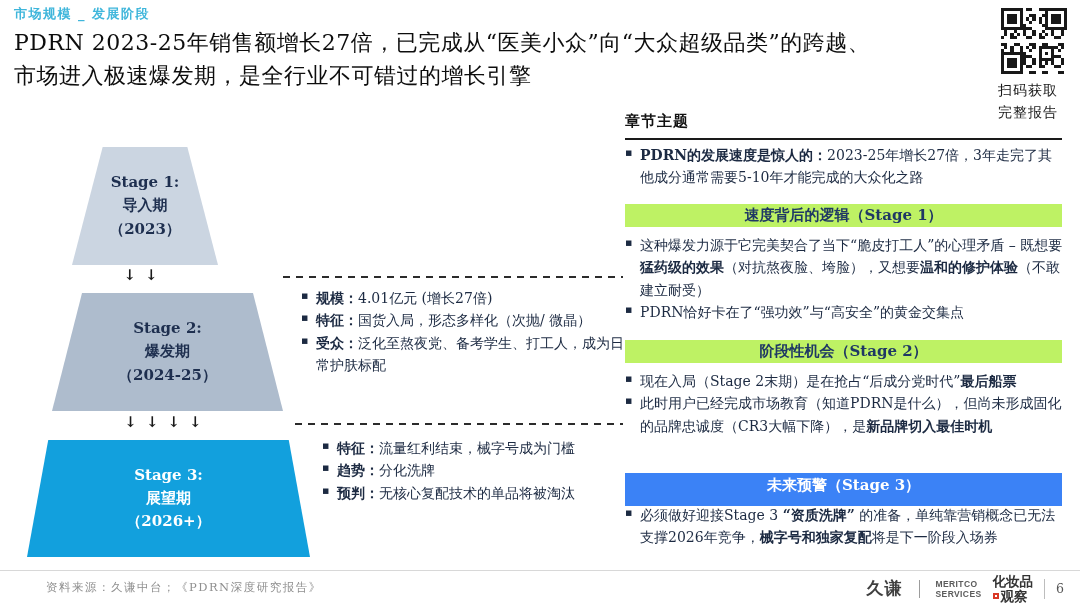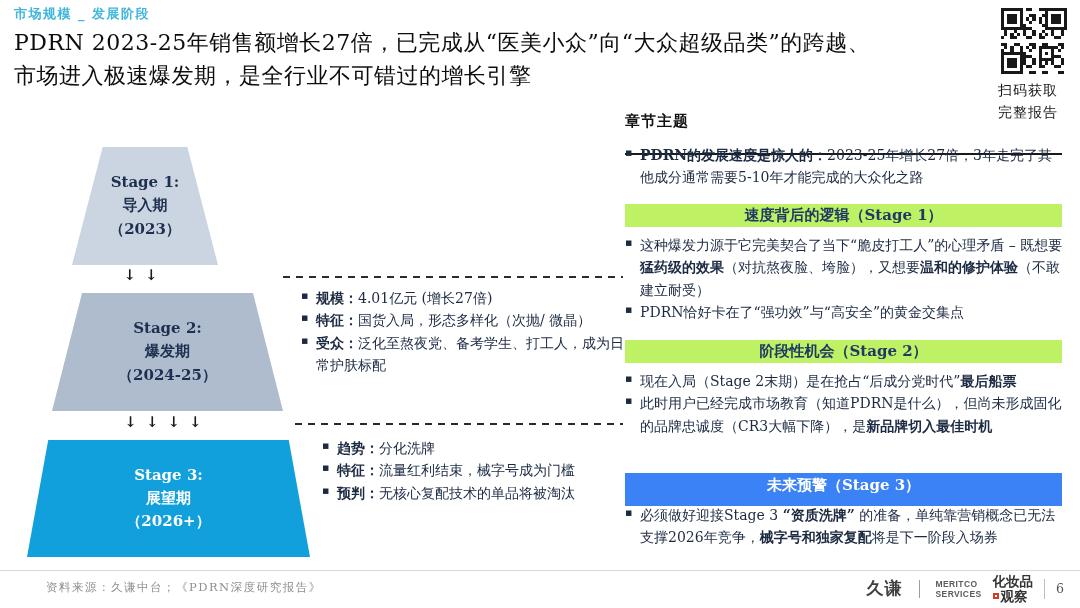--- a/index.html
+++ b/index.html
@@ -35,21 +35,21 @@
   .block2 { left:301px; top:287px; width:325px; }
   .block3 { left:322px; top:437px; width:300px; }
   .lbl { font-weight:bold; }
   .b { font-weight:bold; }
 
   .dashed { height:2px; background:repeating-linear-gradient(90deg,#2b2b2b 0 7px,transparent 7px 13px); }
   .dashed1 { left:283px; top:276px; width:340px; }
   .dashed2 { left:295px; top:423px; width:328px; }
 
   .rcol-heading { left:625px; top:112px; width:437px; font-size:15px; font-weight:bold; color:#111;
-                  padding-bottom:22px; border-bottom:2px solid #1a1a1a; letter-spacing:1px; }
+                  padding-bottom:7px; border-bottom:2px solid #1a1a1a; letter-spacing:1px; }
   .intro { left:625px; top:144px; width:437px; }
   .banner { left:625px; width:437px; height:23px; line-height:23px; text-align:center;
             font-size:15px; font-weight:bold; }
   .banner.gray { background:#bef264; color:#1f3864; }
   .banner.cyan { background:#3b82f6; color:#ffffff; height:33px; line-height:25px; }
   .banner1 { top:204px; }
   .banner2 { top:340px; }
   .banner3 { top:473px; }
   .sec1 { left:625px; top:234px; width:440px; }
   .sec2 { left:625px; top:370px; width:440px; }
@@ -316,22 +316,22 @@
   </div>
 
   <div class="abs dashed dashed1"></div>
   <ul class="abs notes block2">
     <li><span class="lbl">规模：</span><span>4.01亿元 (增长27倍)</span></li>
     <li><span class="lbl">特征：</span><span>国货入局，形态多样化（次抛/ 微晶）</span></li>
     <li><span class="lbl">受众：</span><span>泛化至熬夜党、备考学生、打工人，成为日常护肤标配</span></li>
   </ul>
   <div class="abs dashed dashed2"></div>
   <ul class="abs notes block3">
+    <li><span class="lbl">特征：</span><span>流量红利结束，械字号成为门槛</span></li>
     <li><span class="lbl">趋势：</span><span>分化洗牌</span></li>
-    <li><span class="lbl">特征：</span><span>流量红利结束，械字号成为门槛</span></li>
     <li><span class="lbl">预判：</span><span>无核心复配技术的单品将被淘汰</span></li>
   </ul>
 
   <div class="abs rcol-heading">章节主题</div>
   <ul class="abs notes intro">
     <li><span class="b">PDRN的发展速度是惊人的：</span><span>2023-25年增长27倍，3年走完了其他成分通常需要5-10年才能完成的大众化之路</span></li>
   </ul>
 
   <div class="abs banner gray banner1">速度背后的逻辑（Stage 1）</div>
   <ul class="abs notes sec1">

